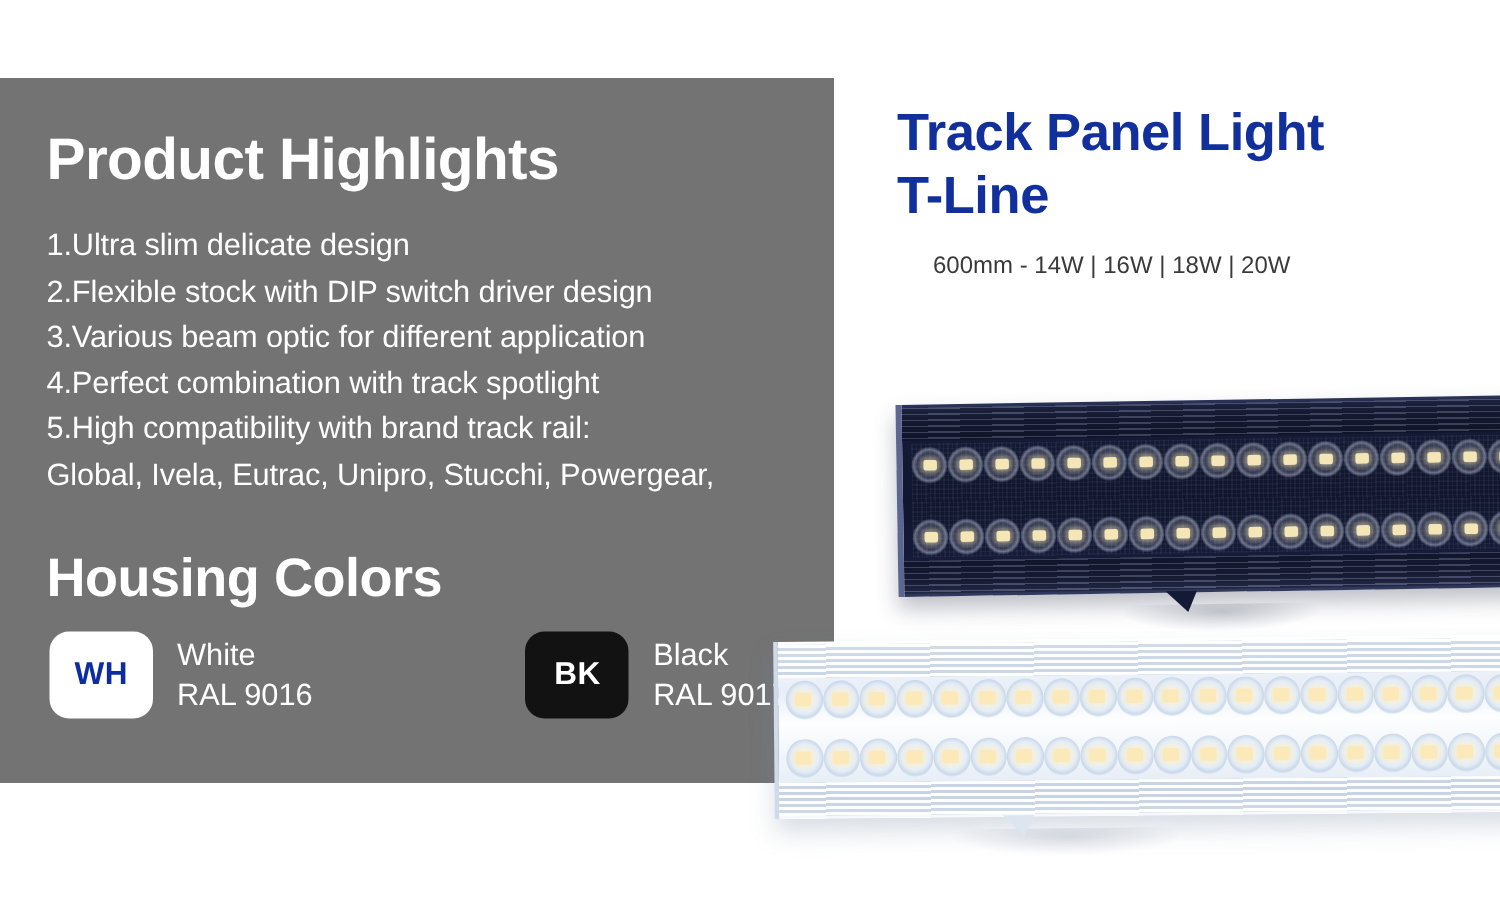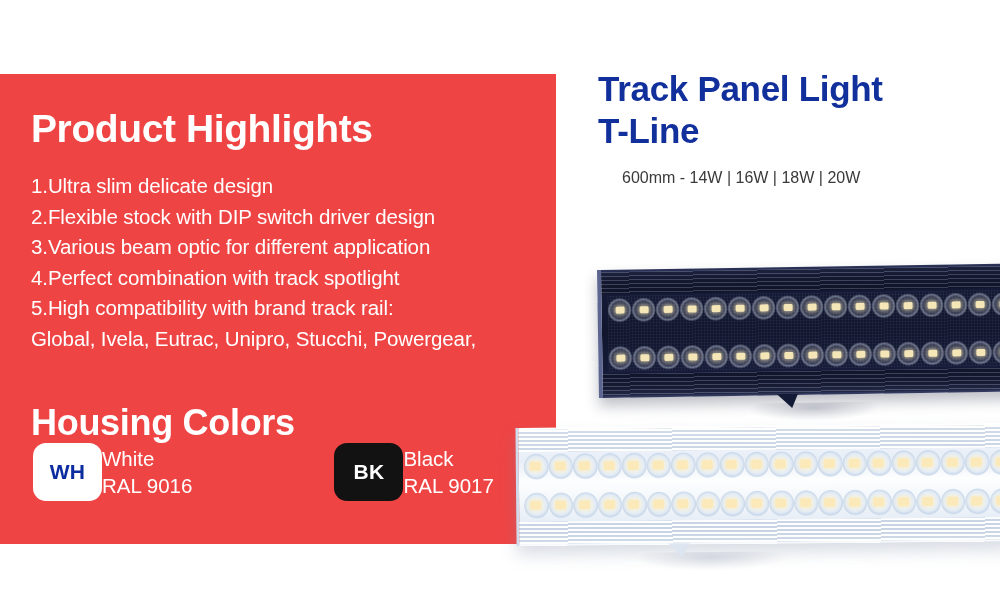--- a/index.html
+++ b/index.html
@@ -13,24 +13,24 @@
     position: relative;
     overflow: hidden;
     font-family: "Liberation Sans", sans-serif;
     background: #ffffff;
   }
 
   
   #blue-panel {
     position: absolute;
     left: 0;
-    top: 74px;
+    top: 52px;
     width: 556px;
     height: 470px;
-    background: #ef4444;
+    background: #737373;
   }
 
   #highlights-title {
     position: absolute;
     left: 31px;
     top: 33px;
     font-size: 39px;
     font-weight: bold;
     color: #ffffff;
     letter-spacing: -0.4px;
@@ -53,21 +53,20 @@
 
   #housing-title {
     position: absolute;
     left: 31px;
     top: 312px;
     font-size: 36px;
     font-weight: bold;
     color: #ffffff;
     letter-spacing: -0.3px;
     white-space: nowrap;
-    margin-top: 16px;
   }
 
   #color-swatches {
     position: absolute;
     left: 33px;
     top: 369px;
     display: flex;
     align-items: flex-start;
   }
   .swatch-group {
@@ -91,20 +90,21 @@
   .swatch-box.white-box {
     background: #ffffff;
     color: #0c2ca0;
   }
   .swatch-box.black-box {
     background: #121212;
     color: #ffffff;
     margin-left: 24px;
   }
   .swatch-text {
+    margin-left: 16px;
     color: #ffffff;
     font-size: 20.5px;
     line-height: 27px;
     white-space: nowrap;
   }
 
   
   #product-title {
     position: absolute;
     left: 598px;

